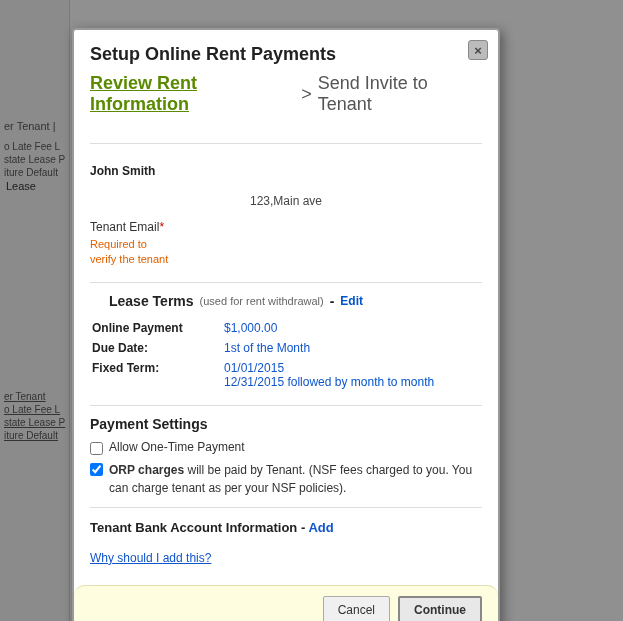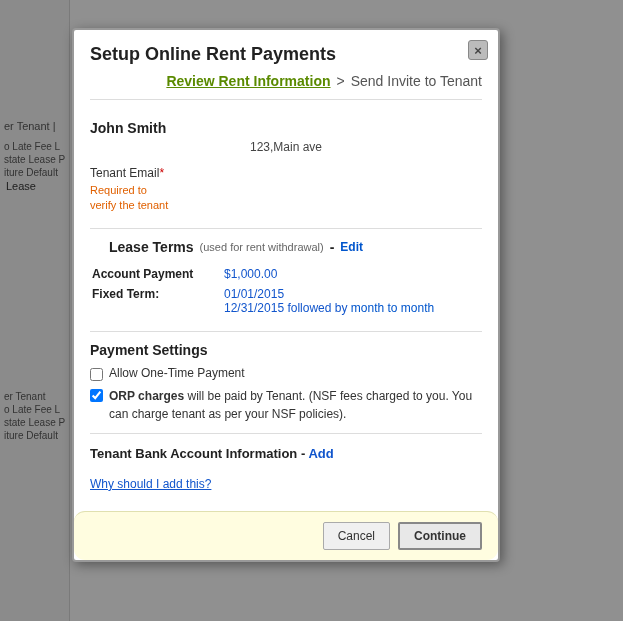--- a/index.html
+++ b/index.html
@@ -72,23 +72,23 @@
       font-size: 18px;
       font-weight: bold;
       color: #222;
       margin-bottom: 8px;
     }
 
     .breadcrumb-row {
       display: flex;
       align-items: center;
       gap: 6px;
-      font-size: 14px;
+      font-size: 18px;
       border-bottom: 1px solid #ddd;
-      padding-bottom: 10px;
+      padding-bottom: 28px;
       justify-content: flex-end;
     }
 
     .breadcrumb-active {
       color: #5a8a00;
       font-weight: bold;
       text-decoration: underline;
       cursor: pointer;
     }
 
@@ -114,24 +114,24 @@
       font-weight: bold;
       color: #444;
       cursor: pointer;
     }
 
     .modal-body {
       padding: 10px 16px;
     }
 
     .tenant-name {
-      font-size: 14px;
-      font-weight: bold;
-      color: #222;
-      margin-bottom: 4px;
+      font-size: 12px;
+      font-weight: bold;
+      color: #222;
+      margin-bottom: 16px;
     }
 
     .tenant-address {
       font-size: 12px;
       color: #444;
       margin-bottom: 12px;
       text-align: center;
     }
 
     .field-label {
@@ -310,21 +310,21 @@
   <div style="position:absolute;top:120px;left:4px;font-size:11px;color:#555;">er Tenant |</div>
   <div style="position:absolute;top:140px;left:4px;font-size:10px;color:#555;line-height:1.3;">o Late Fee L<br>state Lease P<br>iture Default</div>
 
   <div style="position:absolute;top:120px;left:4px;">
     <span style="position:absolute;top:60px;left:2px;font-size:11px;color:#333;">Lease</span>
   </div>
 
   <div class="bg-unit" style="top:290px;">Unit 1</div>
   <div class="bg-unit" style="top:316px;">Unit 2</div>
 
-  <div style="position:absolute;top:390px;left:4px;font-size:10px;color:#555;line-height:1.3;">er Tenant<br>o Late Fee L<br>state Lease P<br>iture Default</div>
+  <div style="position:absolute;top:390px;left:4px;font-size:10px;color:#555;line-height:1.3;text-decoration:underline;">er Tenant<br>o Late Fee L<br>state Lease P<br>iture Default</div>
 
   <div style="position:absolute;top:470px;left:72px;width:60px;height:18px;background:#e8e800;opacity:0.5;"></div>
 </div>
 
 <div class="modal-backdrop"></div>
 
 <div class="modal">
 
   <div class="modal-header">
     <div class="modal-title">Setup Online Rent Payments</div>
@@ -358,22 +358,26 @@
     <div class="section-title">
       <span>Lease Terms</span>
       <span class="section-subtitle">(used for rent withdrawal)</span>
       <span>-</span>
       <a class="edit-link">Edit</a>
     </div>
 
     <table class="lease-table">
       <tbody>
           <tr>
-        <td>Account Payment</td>
+        <td>Online Payment</td>
         <td class="black-val">$1,000.00</td>
+      </tr>
+      <tr>
+        <td>Due Date:</td>
+        <td>1st of the Month</td>
       </tr>
       <tr>
         <td>Fixed Term:</td>
         <td>
           <span>01/01/2015</span><br>
           <span>12/31/2015 followed by</span>
           <a class="edit-link">month to month</a>
         </td>
       </tr>
     </tbody>

